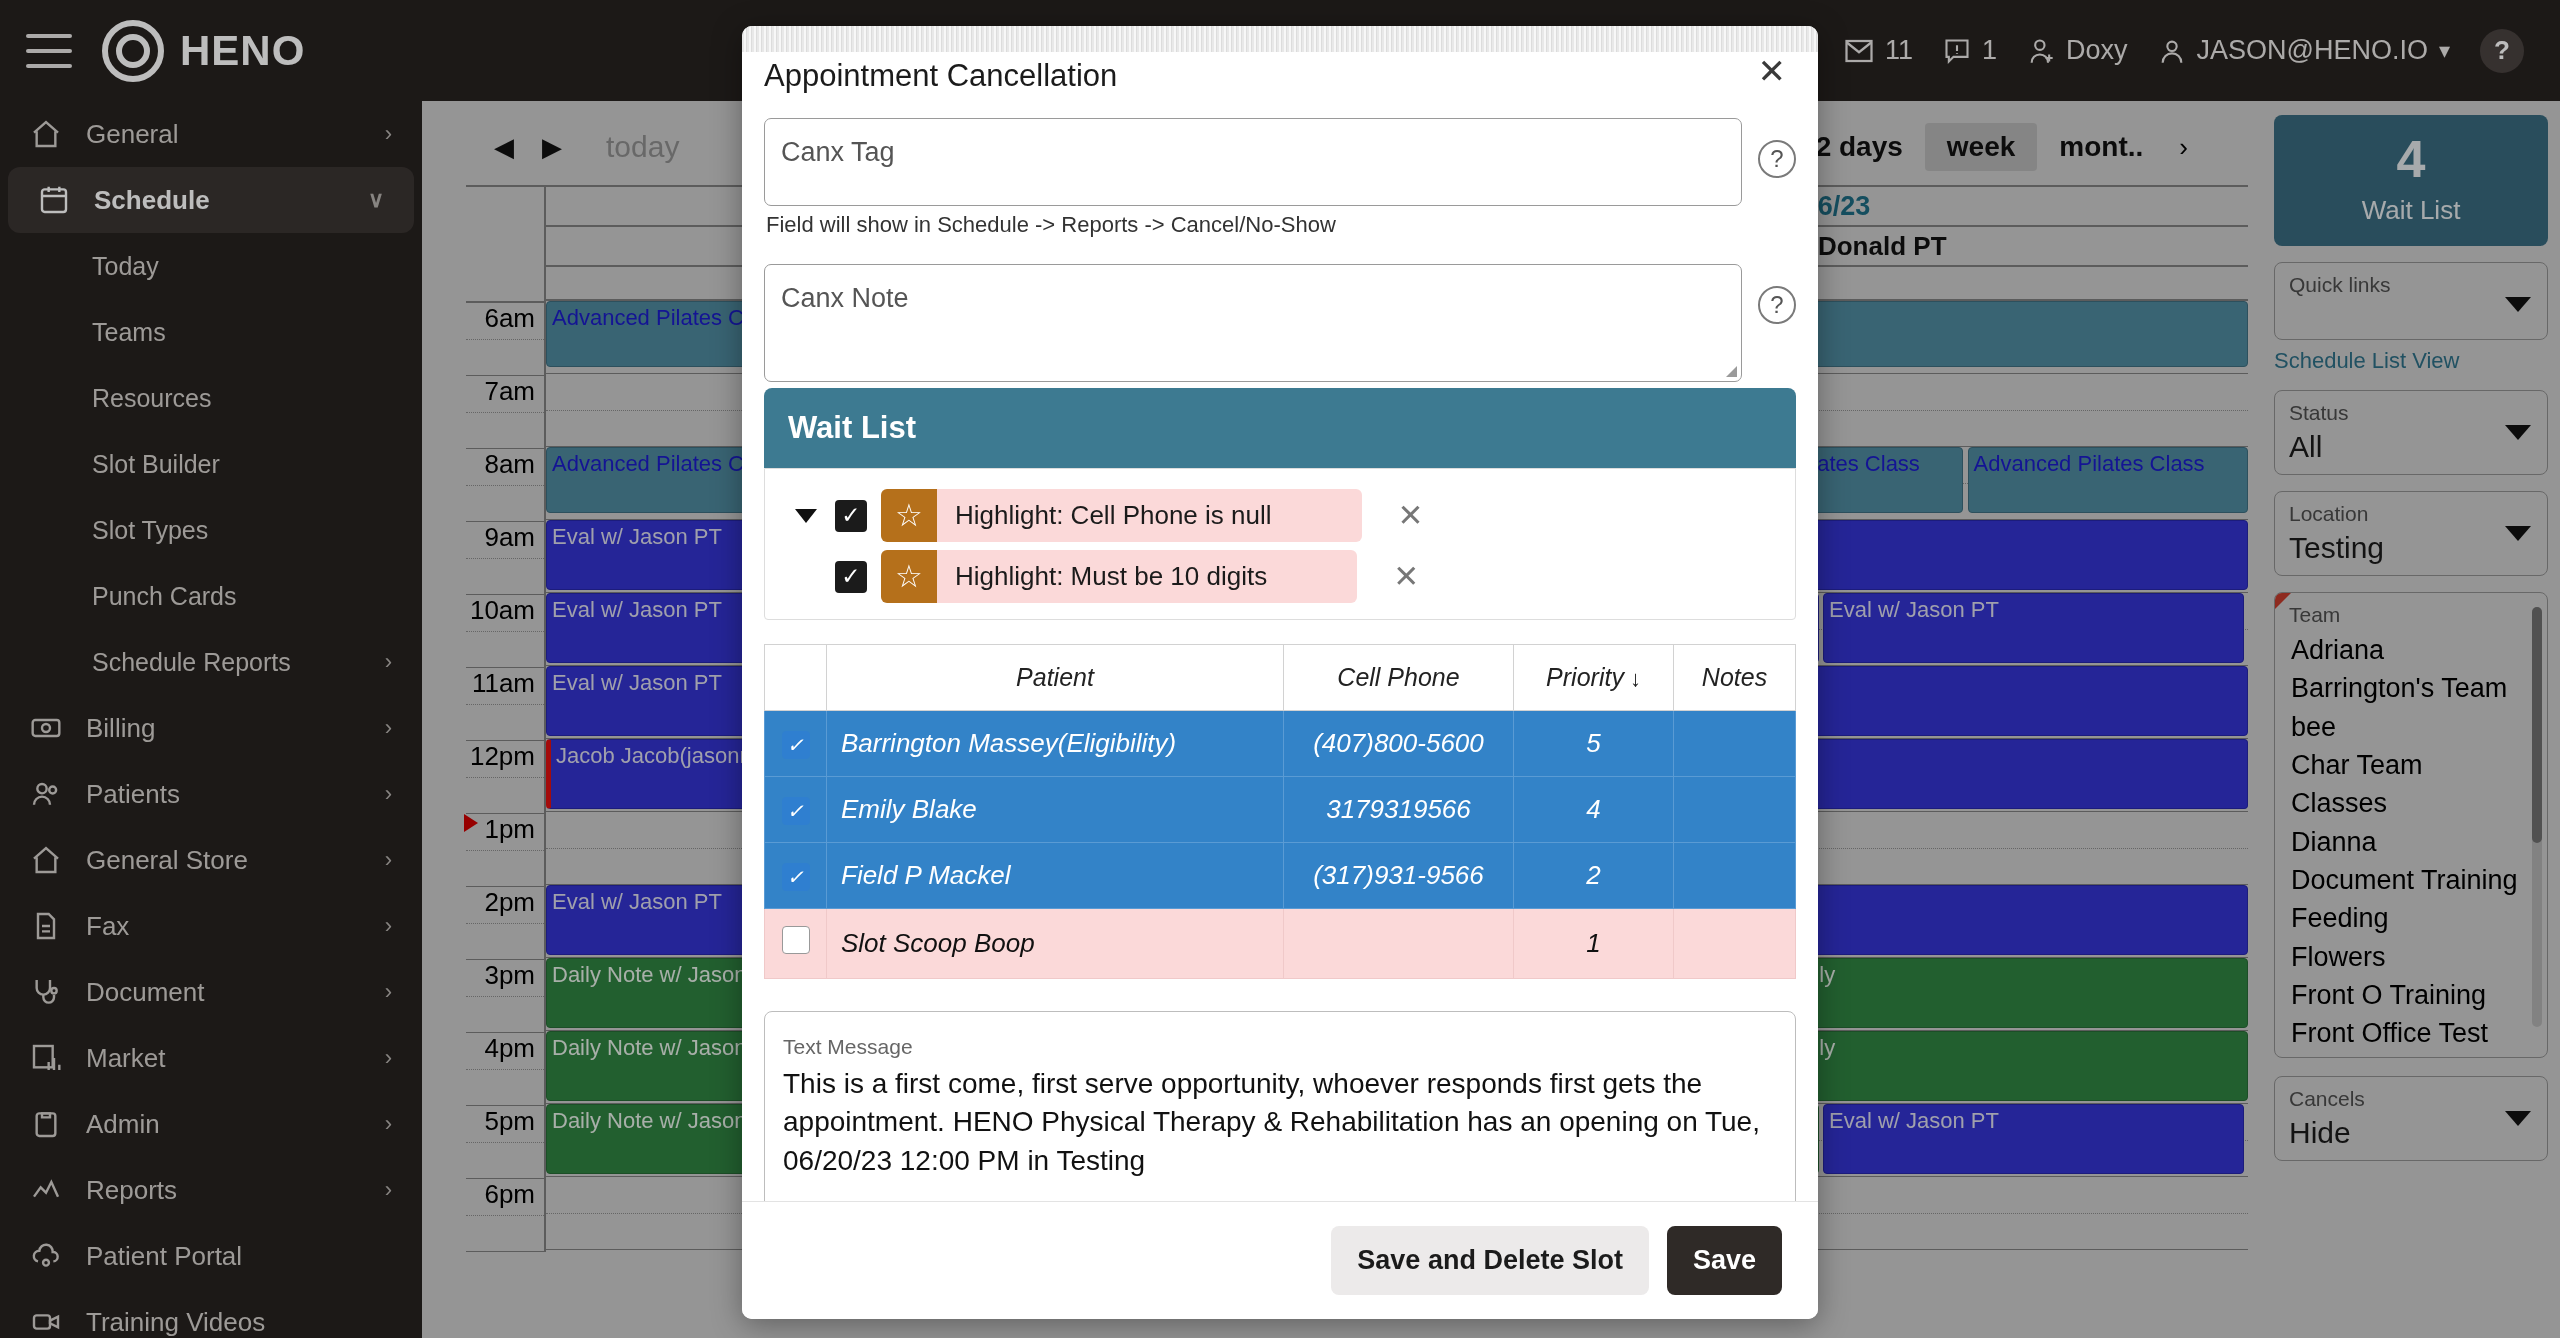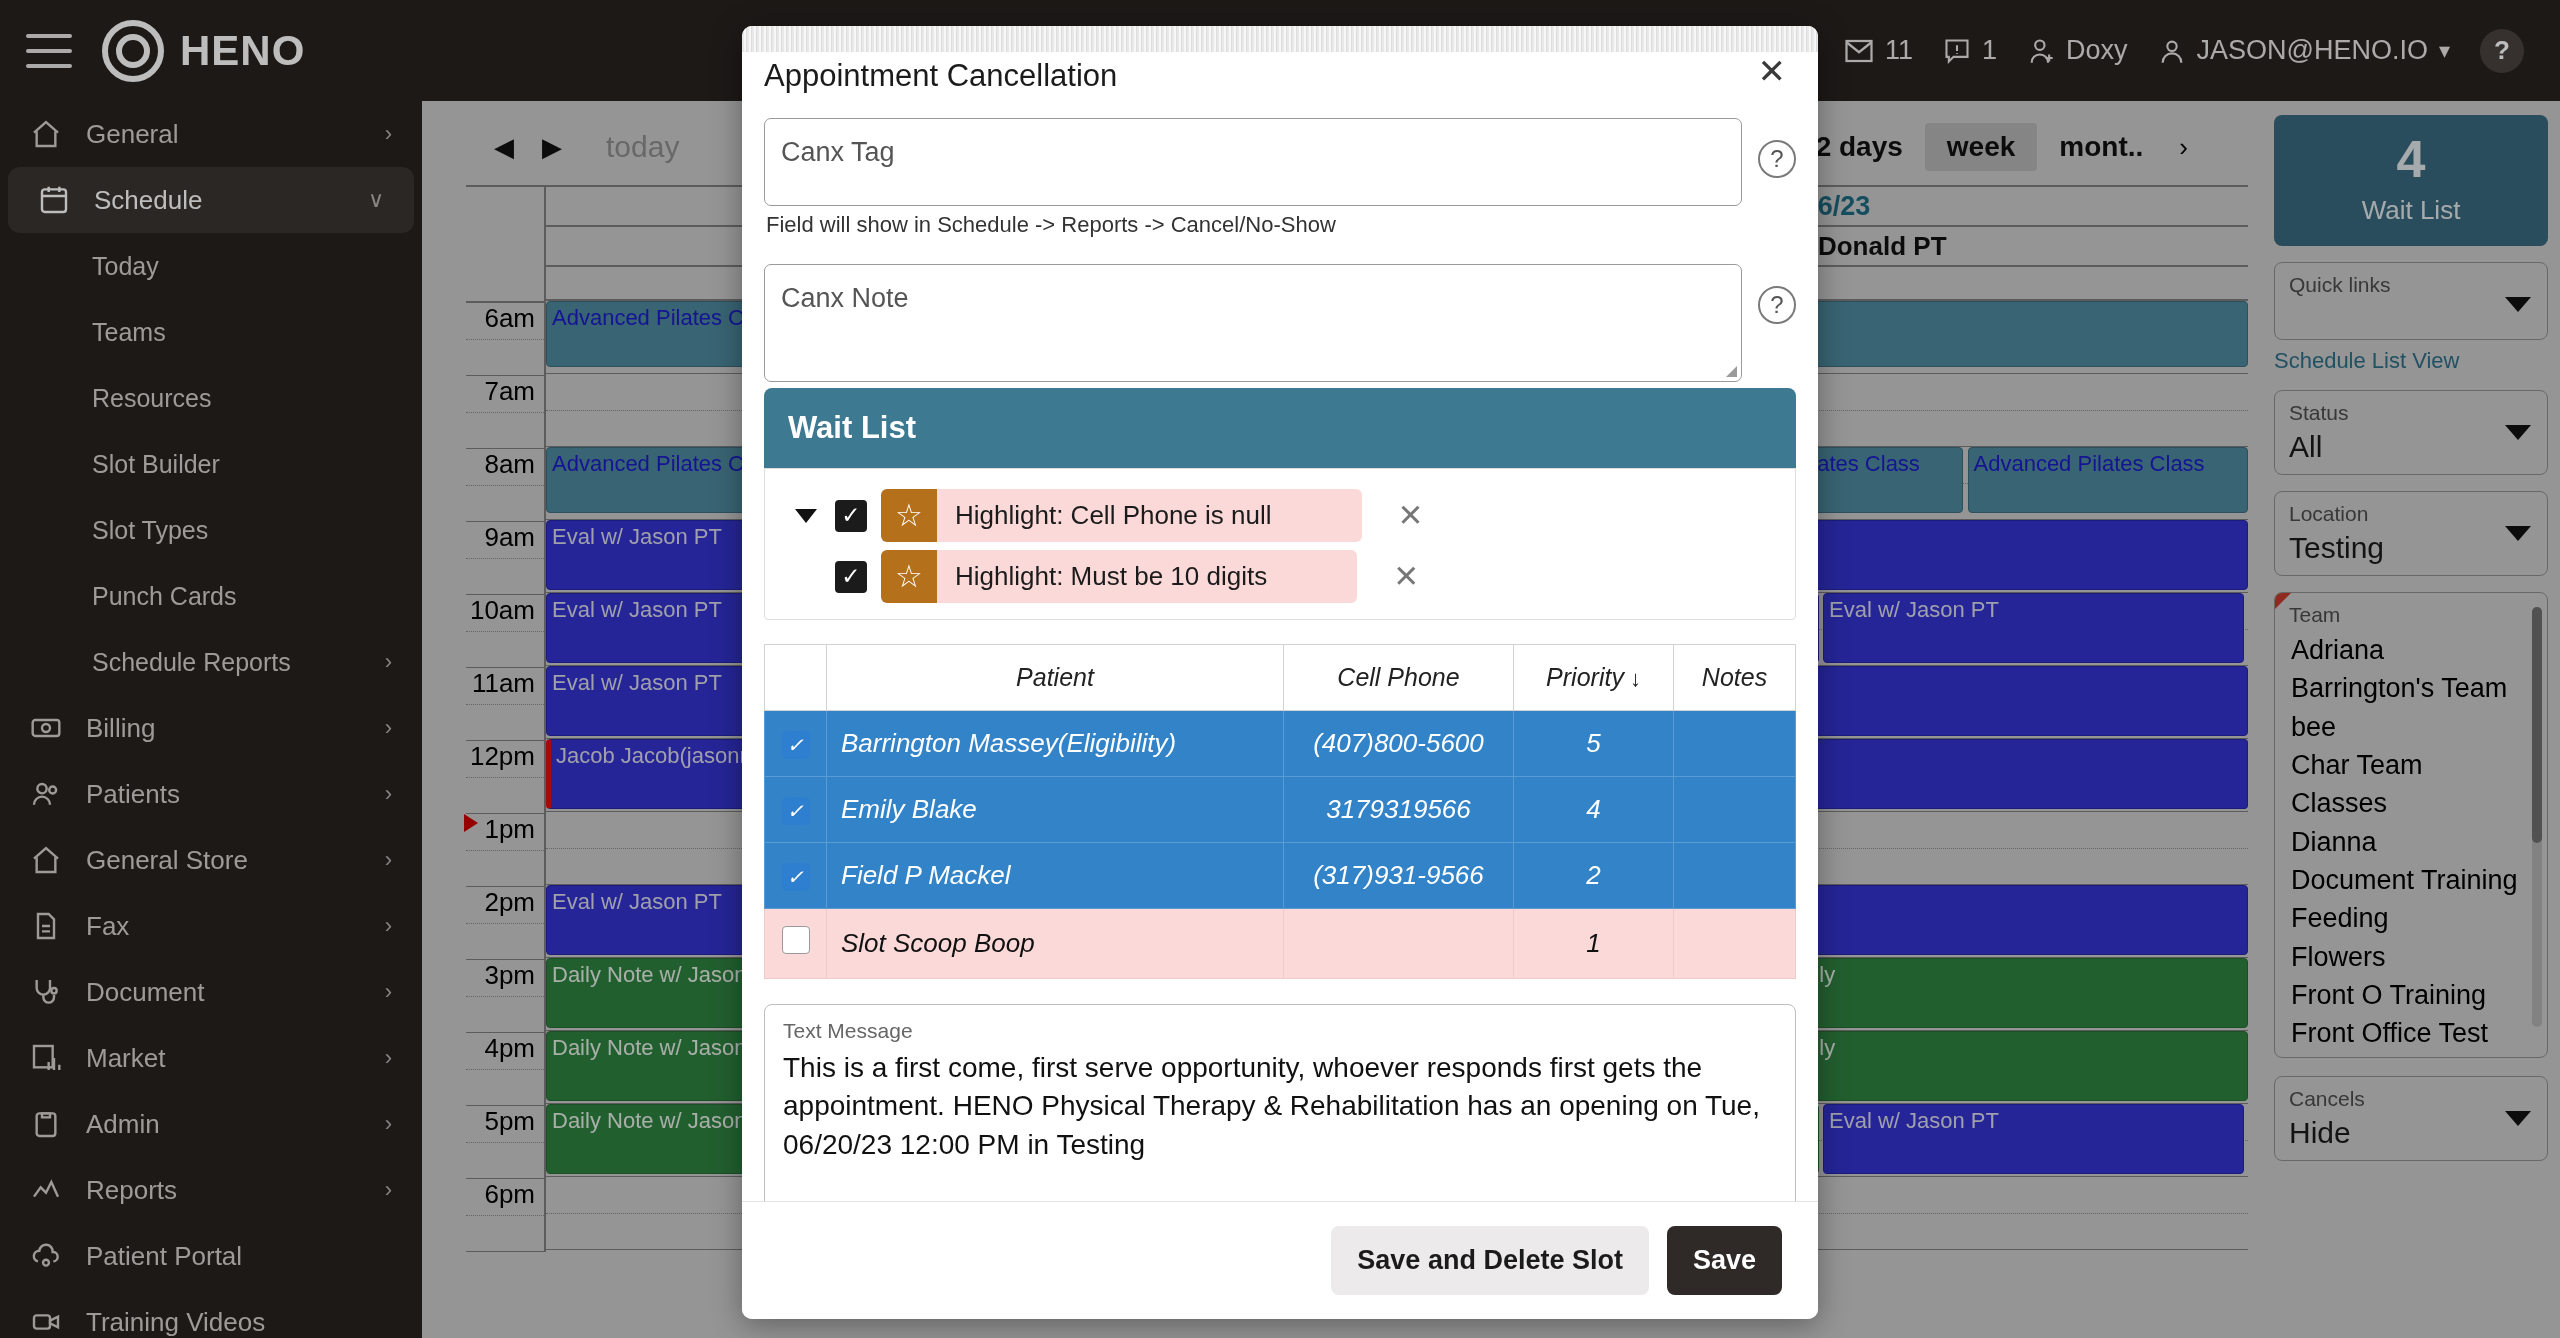--- a/index.html
+++ b/index.html
@@ -34,21 +34,21 @@
     font-size: 26px; font-weight: bold; }
 
   
   .sidebar {
     position: absolute; top: 101px; left: 0; width: 422px; height: 1237px;
     background: #262220; color: #d4d0cc; overflow: hidden; z-index: 4;
   }
   .nav-item { display: flex; align-items: center; height: 66px; padding: 0 30px;
     font-size: 26px; cursor: pointer; }
   .nav-item.active { background: #3b3532; border-radius: 12px; margin: 0 8px;
-    color: #fff; font-weight: normal; }
+    color: #fff; font-weight: bold; }
   .nav-ico { width: 56px; display: flex; align-items: center; color: #d4d0cc; }
   .nav-label { flex: 1; }
   .chev { font-size: 22px; color: #b6b2ae; }
   .sub-item { height: 66px; display: flex; align-items: center; padding-left: 92px;
     font-size: 25px; cursor: pointer; color: #d4d0cc; }
   .sub-item .chev { margin-left: auto; padding-right: 30px; }
 
   
   .calwrap { position: absolute; left: 452px; top: 101px; width: 1810px; height: 1237px;
      background: #c9c9c9; padding: 18px 14px; }
@@ -161,22 +161,22 @@
   table.wl td { font-size: 26px; padding: 17px 14px; border: 1px solid #cfcfcf; }
   tr.selrow td { background: #3383c8; color: #fff; border-color: #5a9bd4; }
   tr.pinkrow td { background: #fbd9d9; color: #111; border-color: #f0c9c9; }
   td.cbcell { width: 62px; text-align: center; }
   .rcbx { width: 28px; height: 28px; border-radius: 4px; display: inline-flex;
      align-items: center; justify-content: center; font-size: 20px; cursor: pointer; }
   .rcbx.on { background: #2f7fd0; color: #fff; border: 1px solid #2f7fd0; }
   .rcbx.off { background: #fff; border: 1px solid #999; }
   td.phone, td.prio { text-align: center; }
   .sorticon { font-size: 22px; margin-left: 6px; }
-  .txtmsg { border: 1px solid #bdbdbd; border-radius: 8px; margin-top: 25px;
-     height: 212px; padding: 14px 18px; }
+  .txtmsg { border: 1px solid #bdbdbd; border-radius: 8px; margin-top: 32px;
+     height: 212px; padding: 23px 18px; }
   .txtmsg-lbl { font-size: 21px; color: #666; }
   .txtmsg-body { font-size: 28px; color: #111; line-height: 1.37; margin-top: 6px; }
   .m-foot { flex: none; height: 118px; border-top: 1px solid #e3e3e3; background: #fff;
      display: flex; align-items: center; justify-content: flex-end; gap: 18px; padding: 0 36px; }
   .btn { font-size: 27px; font-weight: bold; border-radius: 8px; padding: 19px 26px;
      cursor: pointer; border: none; font-family: "Liberation Sans", sans-serif; }
   .btn.light { background: #eceaea; color: #1b1b1b; }
   .btn.dark { background: #2f2a27; color: #fff; }
   .noise { position: absolute; left: 0; top: 0; width: 1076px; height: 26px;
      background: repeating-linear-gradient(90deg,#e8e8e8 0 2px,#f7f7f7 2px 4px,#dcdcdc 4px 5px); }

